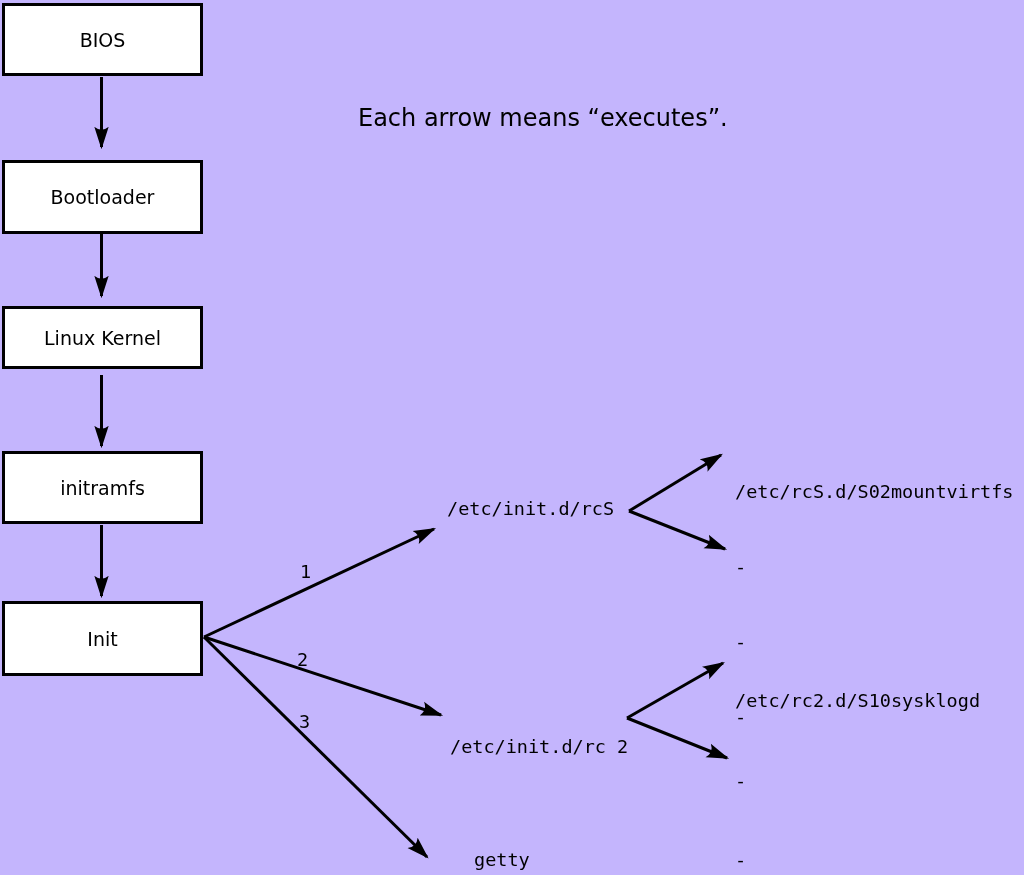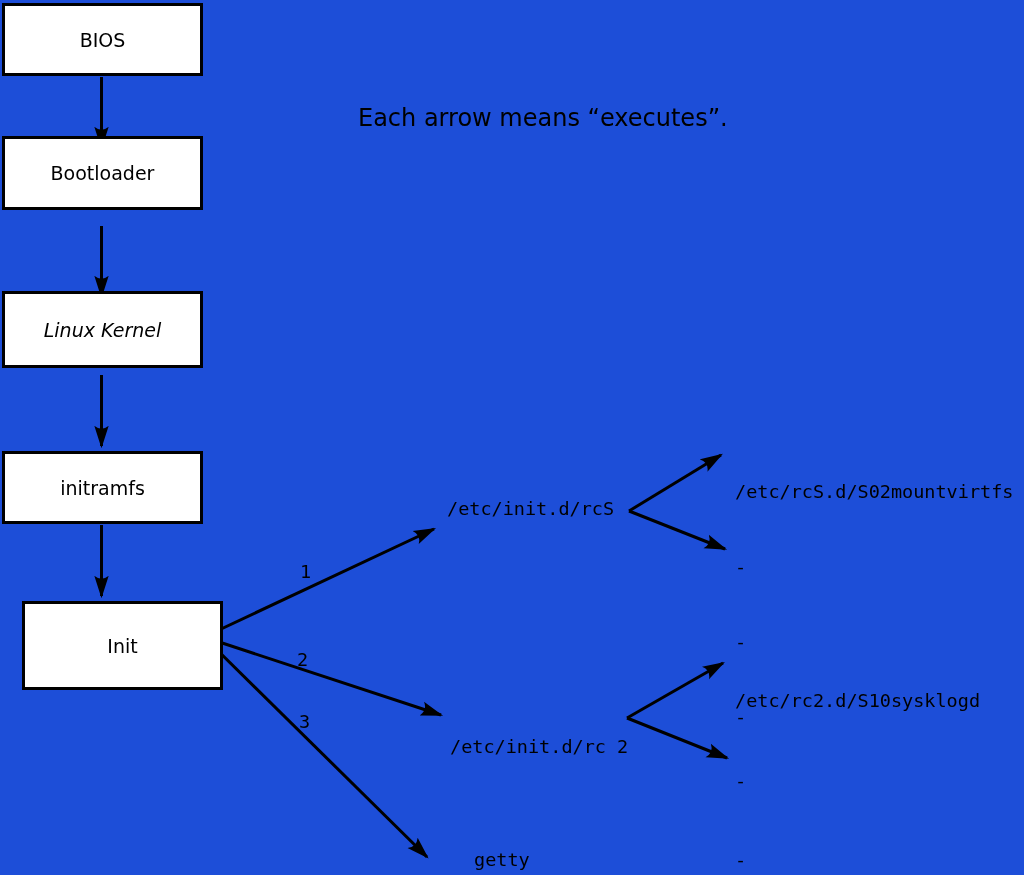--- a/index.html
+++ b/index.html
@@ -1,20 +1,20 @@
 <!DOCTYPE html>
 <html><head>
 <meta charset="utf-8">
 <style>
   html, body { margin: 0; padding: 0; background: #fff; }
   .canvas {
     position: relative;
     width: 1024px;
     height: 875px;
-    background: #1d4ed8;
+    background: #c4b5fd;
     color: #000000;
     font-family: "DejaVu Sans", sans-serif;
     overflow: hidden;
   }
   .arrow-layer {
     position: absolute;
     left: 0; top: 0;
     width: 1024px; height: 875px;
   }
   .arrow-layer line { stroke: #000; stroke-width: 3; }
@@ -24,24 +24,24 @@
     width: 201px;
     border: 3px solid #000;
     box-sizing: border-box;
     background: #fff;
     display: flex;
     align-items: center;
     justify-content: center;
     font-size: 19px;
   }
   #box-bios      { top: 3px;   height: 73px; }
-  #box-bootloader{ top: 136px; height: 74px; }
-  #box-kernel    { top: 291px; height: 77px; font-style: italic; }
+  #box-bootloader{ top: 160px; height: 74px; }
+  #box-kernel    { top: 306px; height: 63px; }
   #box-initramfs { top: 451px; height: 73px; }
-  #box-init      { top: 601px; height: 89px; margin-left: 20px; }
+  #box-init      { top: 601px; height: 75px; }
   .annotation {
     position: absolute;
     left: 358px; top: 104px;
     font-size: 24px;
     white-space: pre;
   }
   .mono {
     position: absolute;
     font-family: "DejaVu Sans Mono", monospace;
     font-size: 18.5px;

